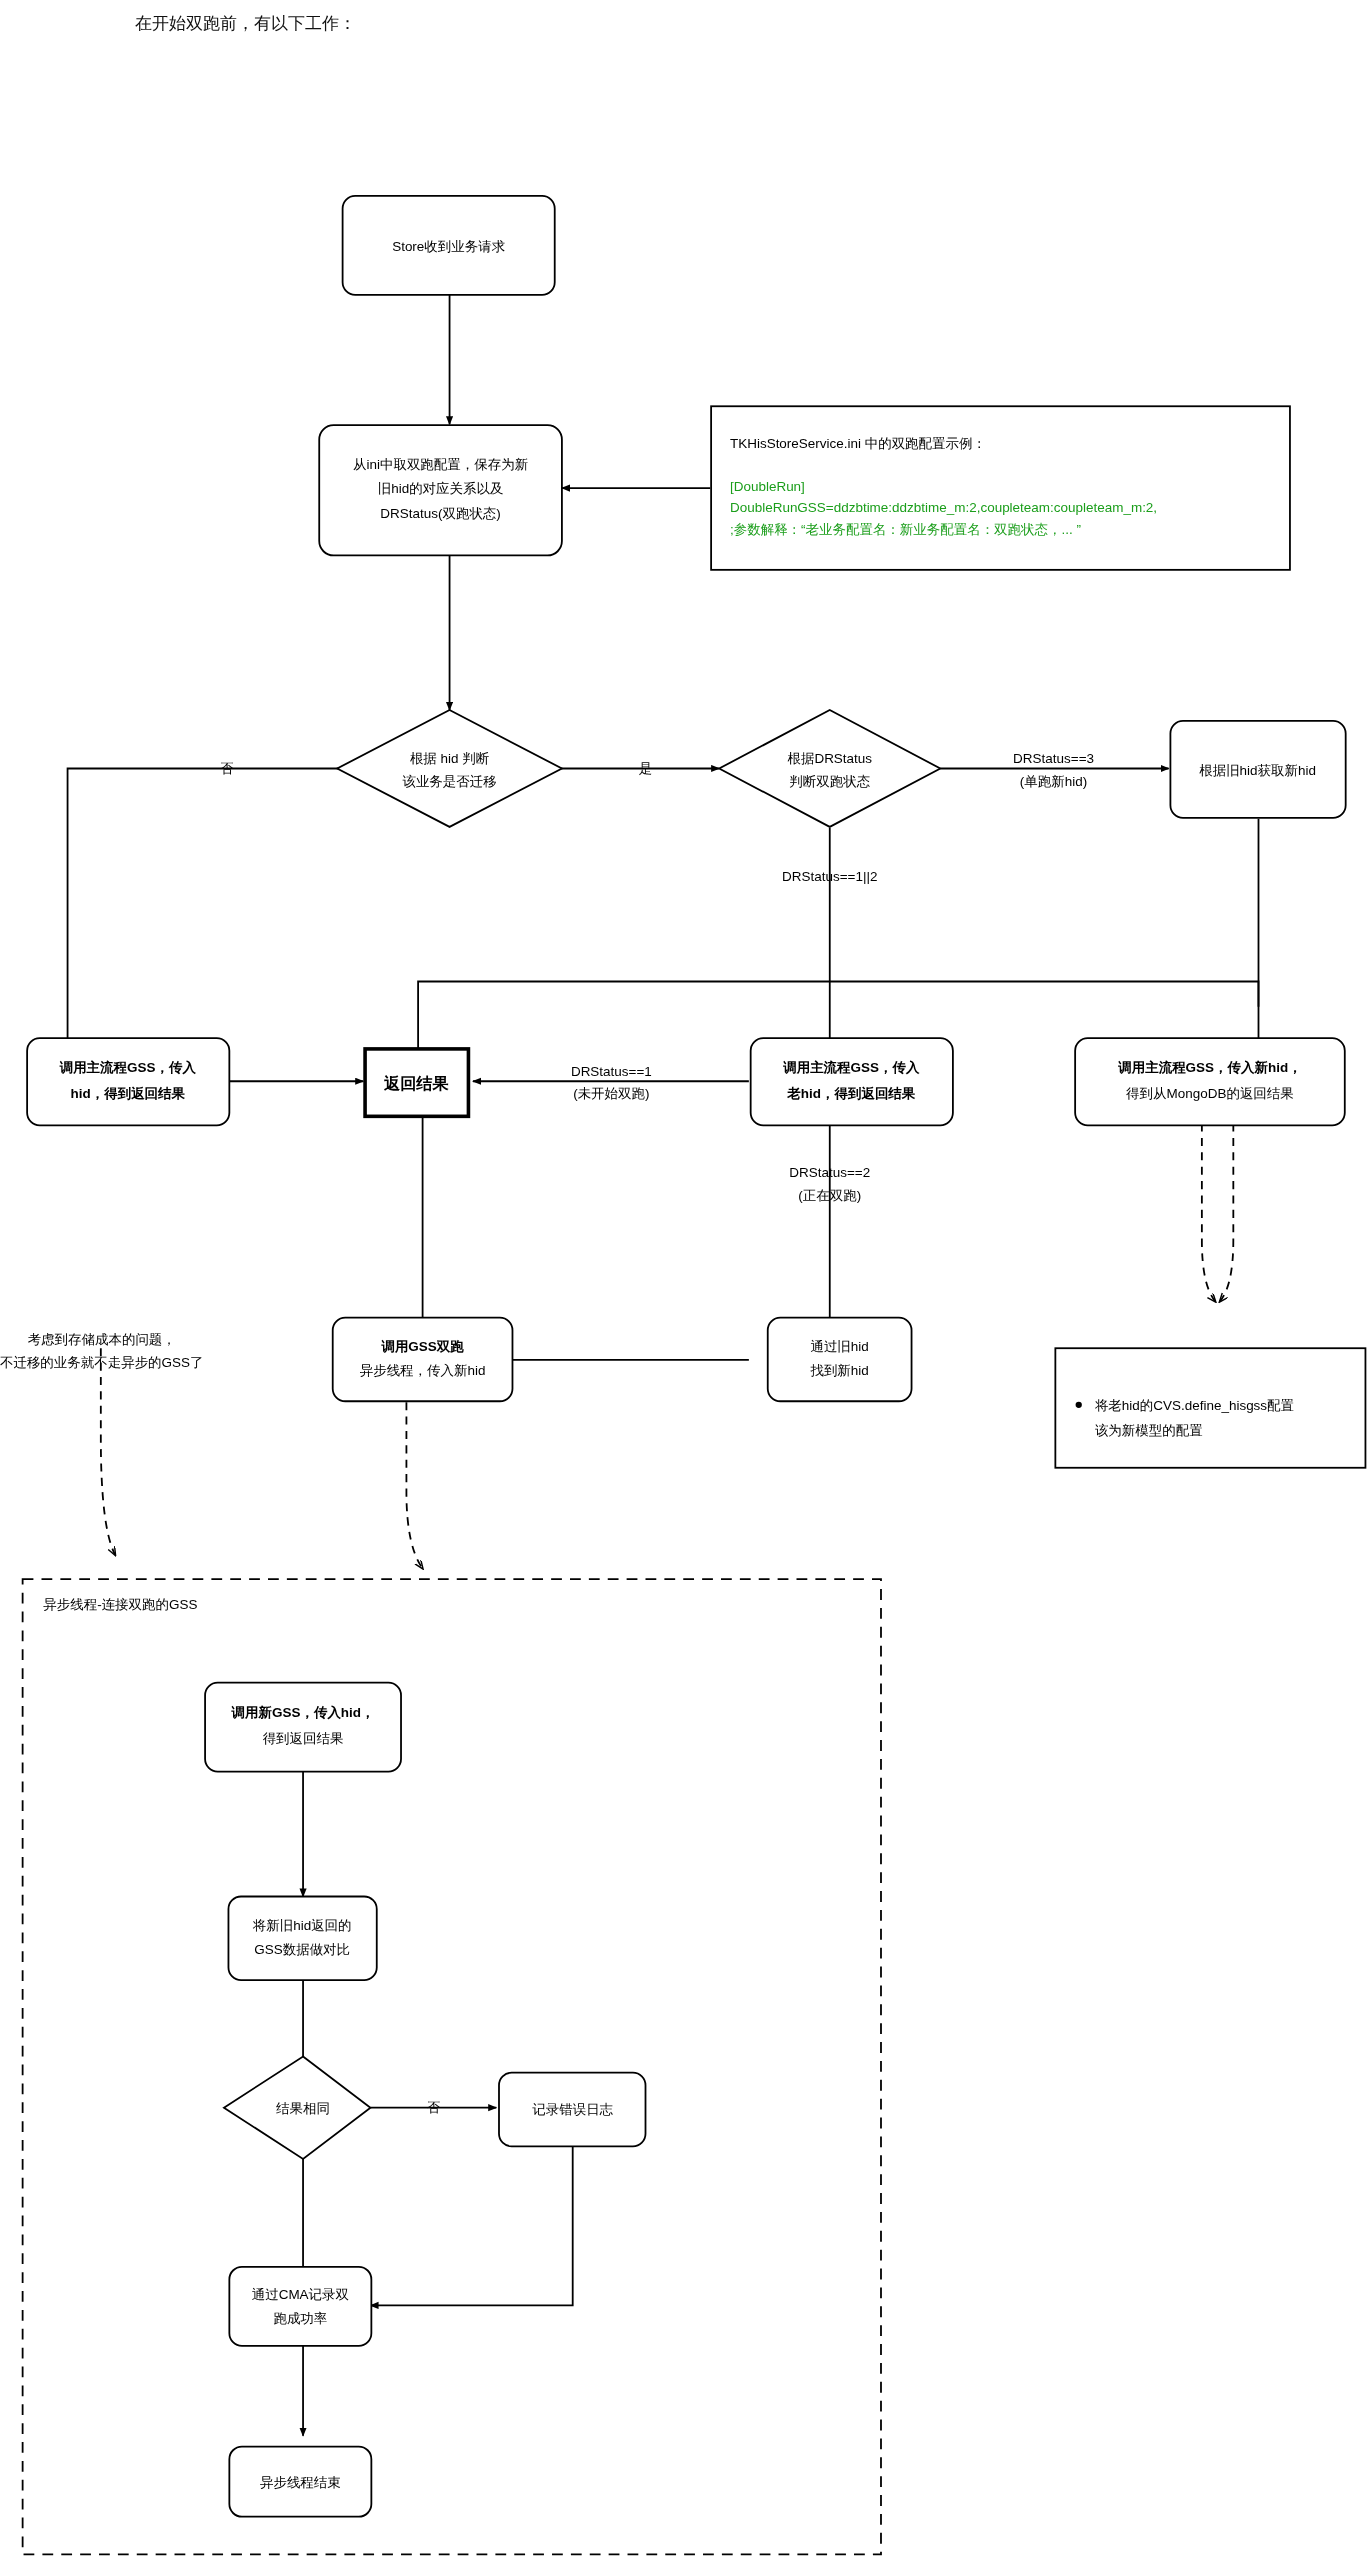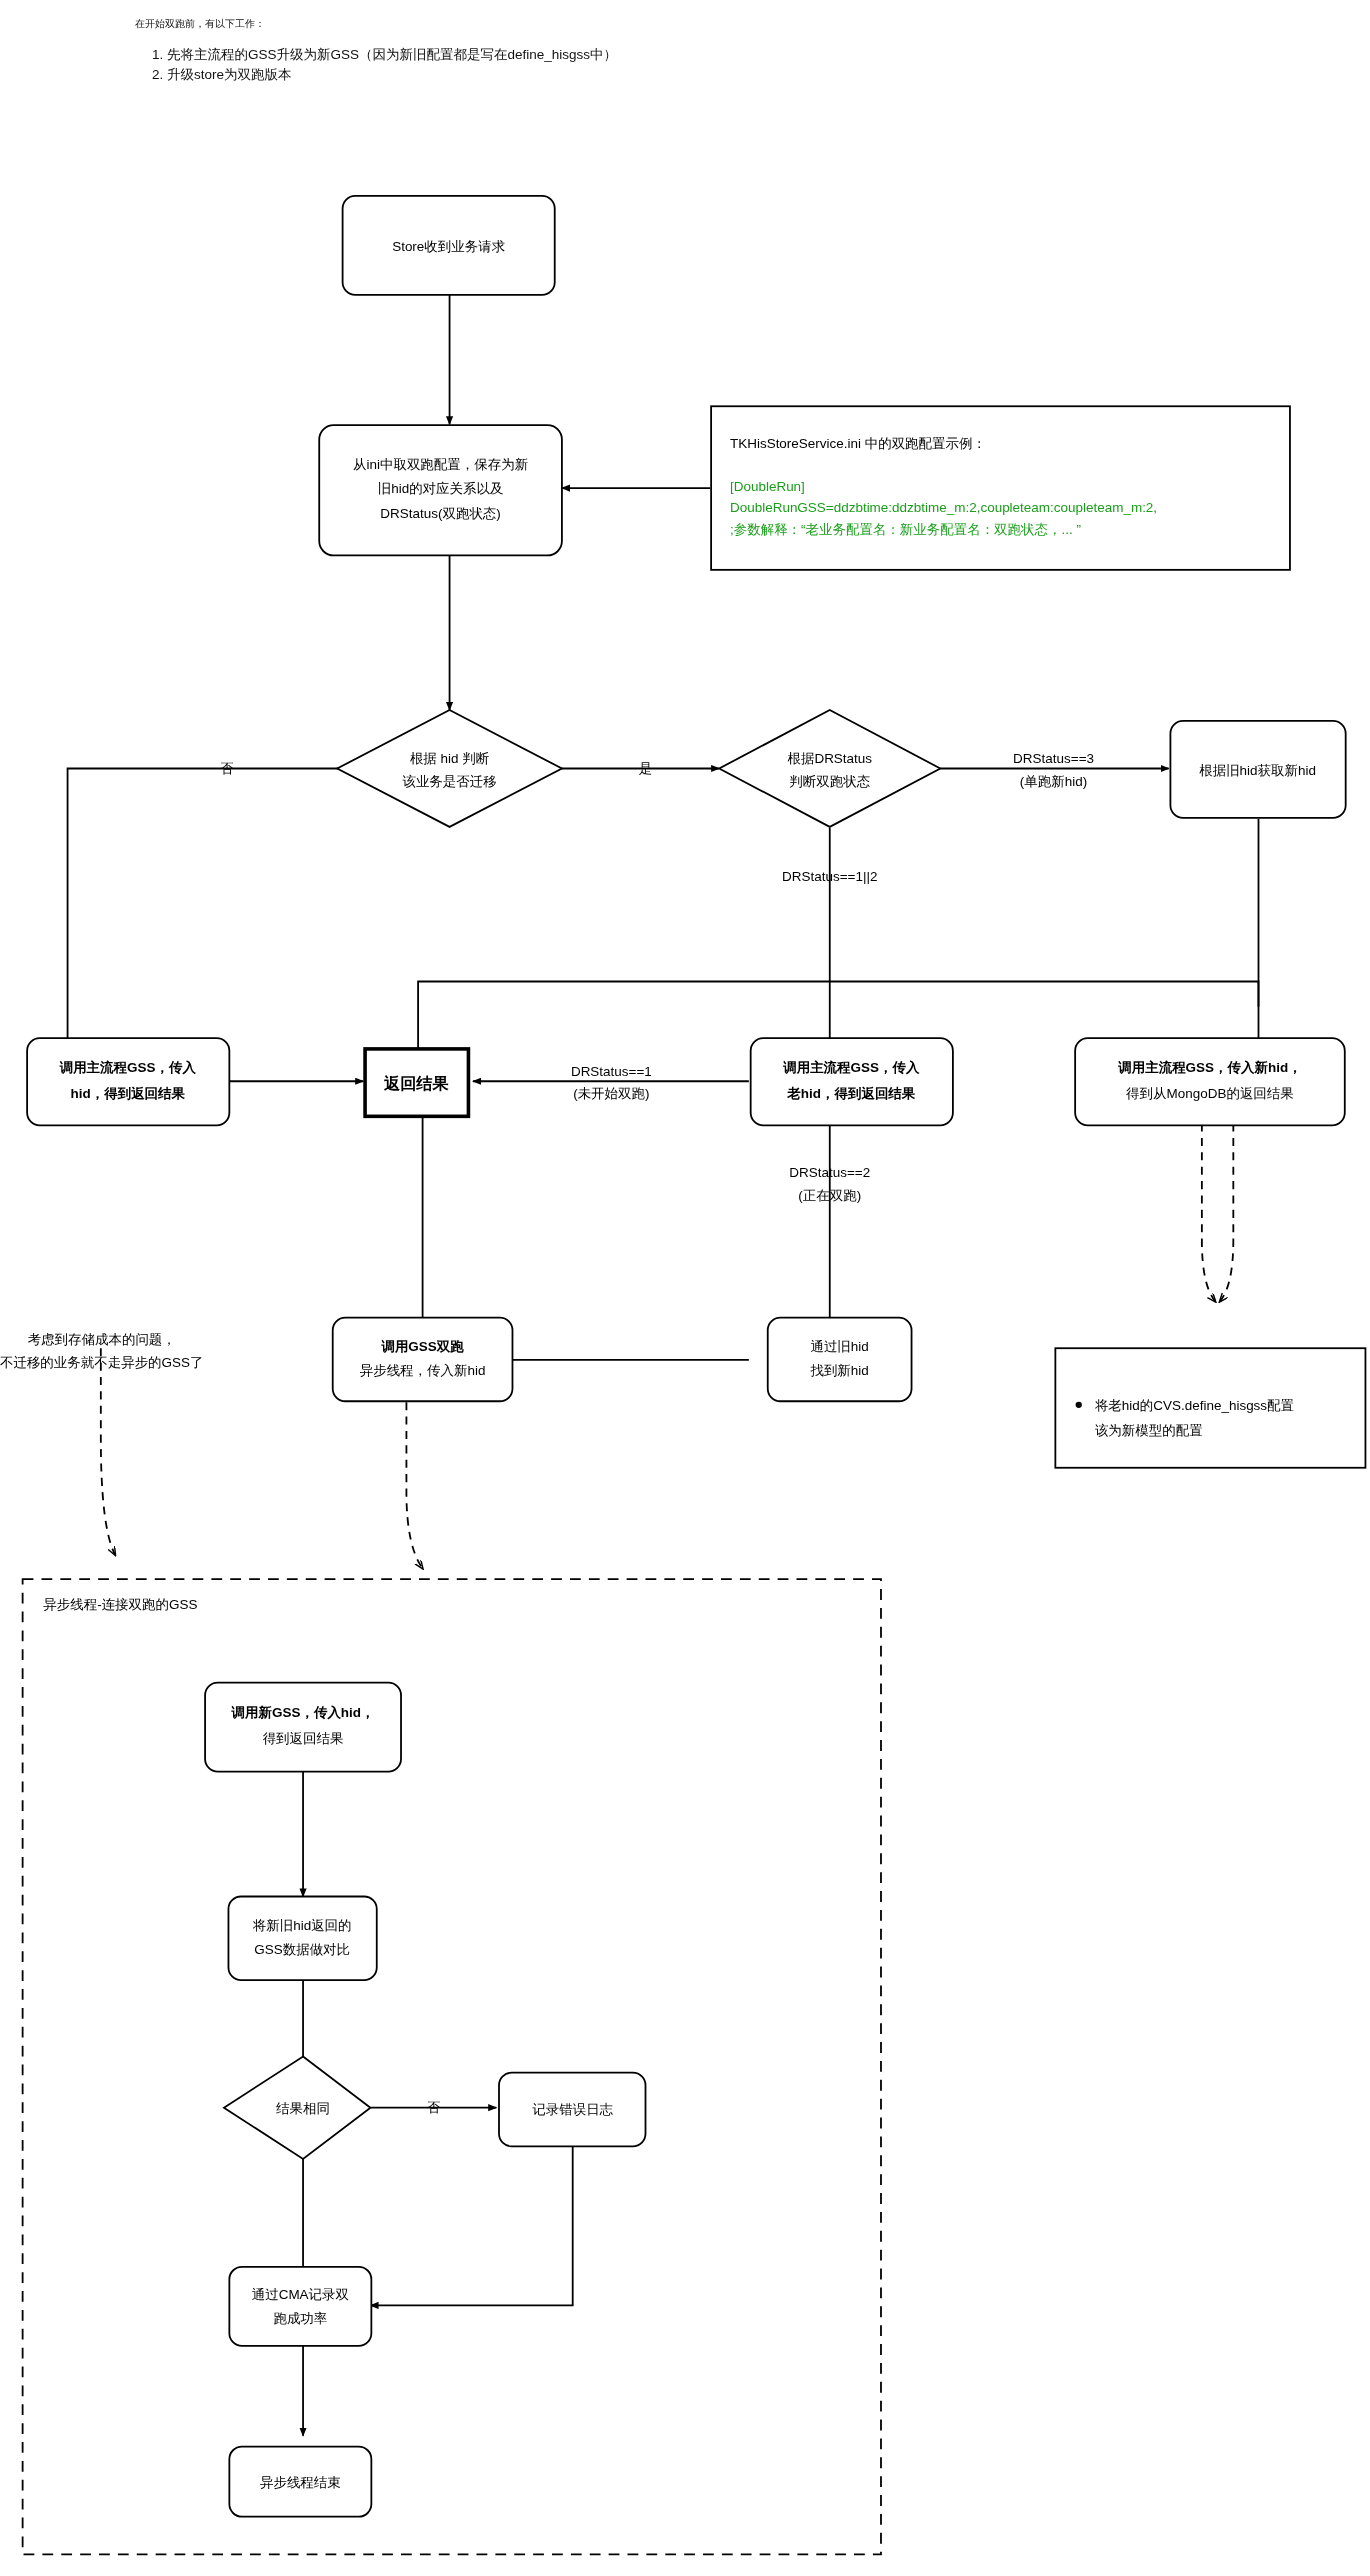--- a/index.html
+++ b/index.html
@@ -1,21 +1,21 @@
 <!DOCTYPE html>
 <html style="font-size:14.4px"><head>
 <meta charset="utf-8">
 <style>
   html,body{margin:0;padding:0;background:#ffffff;}
   body{font-family:"Liberation Sans","DejaVu Sans",sans-serif;color:#000;}
   #page{position:relative;width:1371px;height:2576px;background:#fff;overflow:hidden;}
 
   
   #header{position:absolute;left:135px;top:10.8px;width:809px;}
-  #header .htitle{font-size:10px;line-height:25px;color:#111;}
+  #header .htitle{font-size:17px;line-height:25px;color:#111;}
   #header ol{margin:9px 0 0 0;padding-left:32px;}
   #header ol li{font-size:13.5px;line-height:20px;color:#111;}
 
   
   #diagram{position:absolute;left:0;top:0;width:1371px;height:2576px;}
   .nd{fill:#ffffff;stroke:#000000;stroke-width:2;}
   .nd-thick{fill:#ffffff;stroke:#000000;stroke-width:4;}
   .nd-note{fill:#ffffff;stroke:#000000;stroke-width:2;}
   .edge{fill:none;stroke:#000000;stroke-width:2;}
   .edge-d{fill:none;stroke:#000000;stroke-width:2;stroke-dasharray:9 7;}
@@ -28,24 +28,20 @@
   .t-grn{font-size:15px;fill:#1b9e1b;}
   .t-sec{font-size:15px;}
 </style>
 </head>
 <body>
 
 <div id="page">
 
   <div id="header">
     <div class="htitle">在开始双跑前，有以下工作：</div>
-    <ol>
-      <li>先将主流程的GSS升级为新GSS（因为新旧配置都是写在define_hisgss中）</li>
-      <li>升级store为双跑版本</li>
-    </ol>
   </div>
 
   <svg id="diagram" viewBox="0 0 1525 2866">
     <defs>
       <marker id="ar" markerWidth="11" markerHeight="11" refX="9" refY="4" orient="auto" markerUnits="userSpaceOnUse">
         <path d="M0,0 L10,4 L0,8 z" fill="#000"></path>
       </marker>
       <marker id="ard" markerWidth="11" markerHeight="11" refX="9" refY="4" orient="auto" markerUnits="userSpaceOnUse">
         <path d="M0,0 L10,4 L0,8" fill="none" stroke="#000" stroke-width="1.6"></path>
       </marker>

